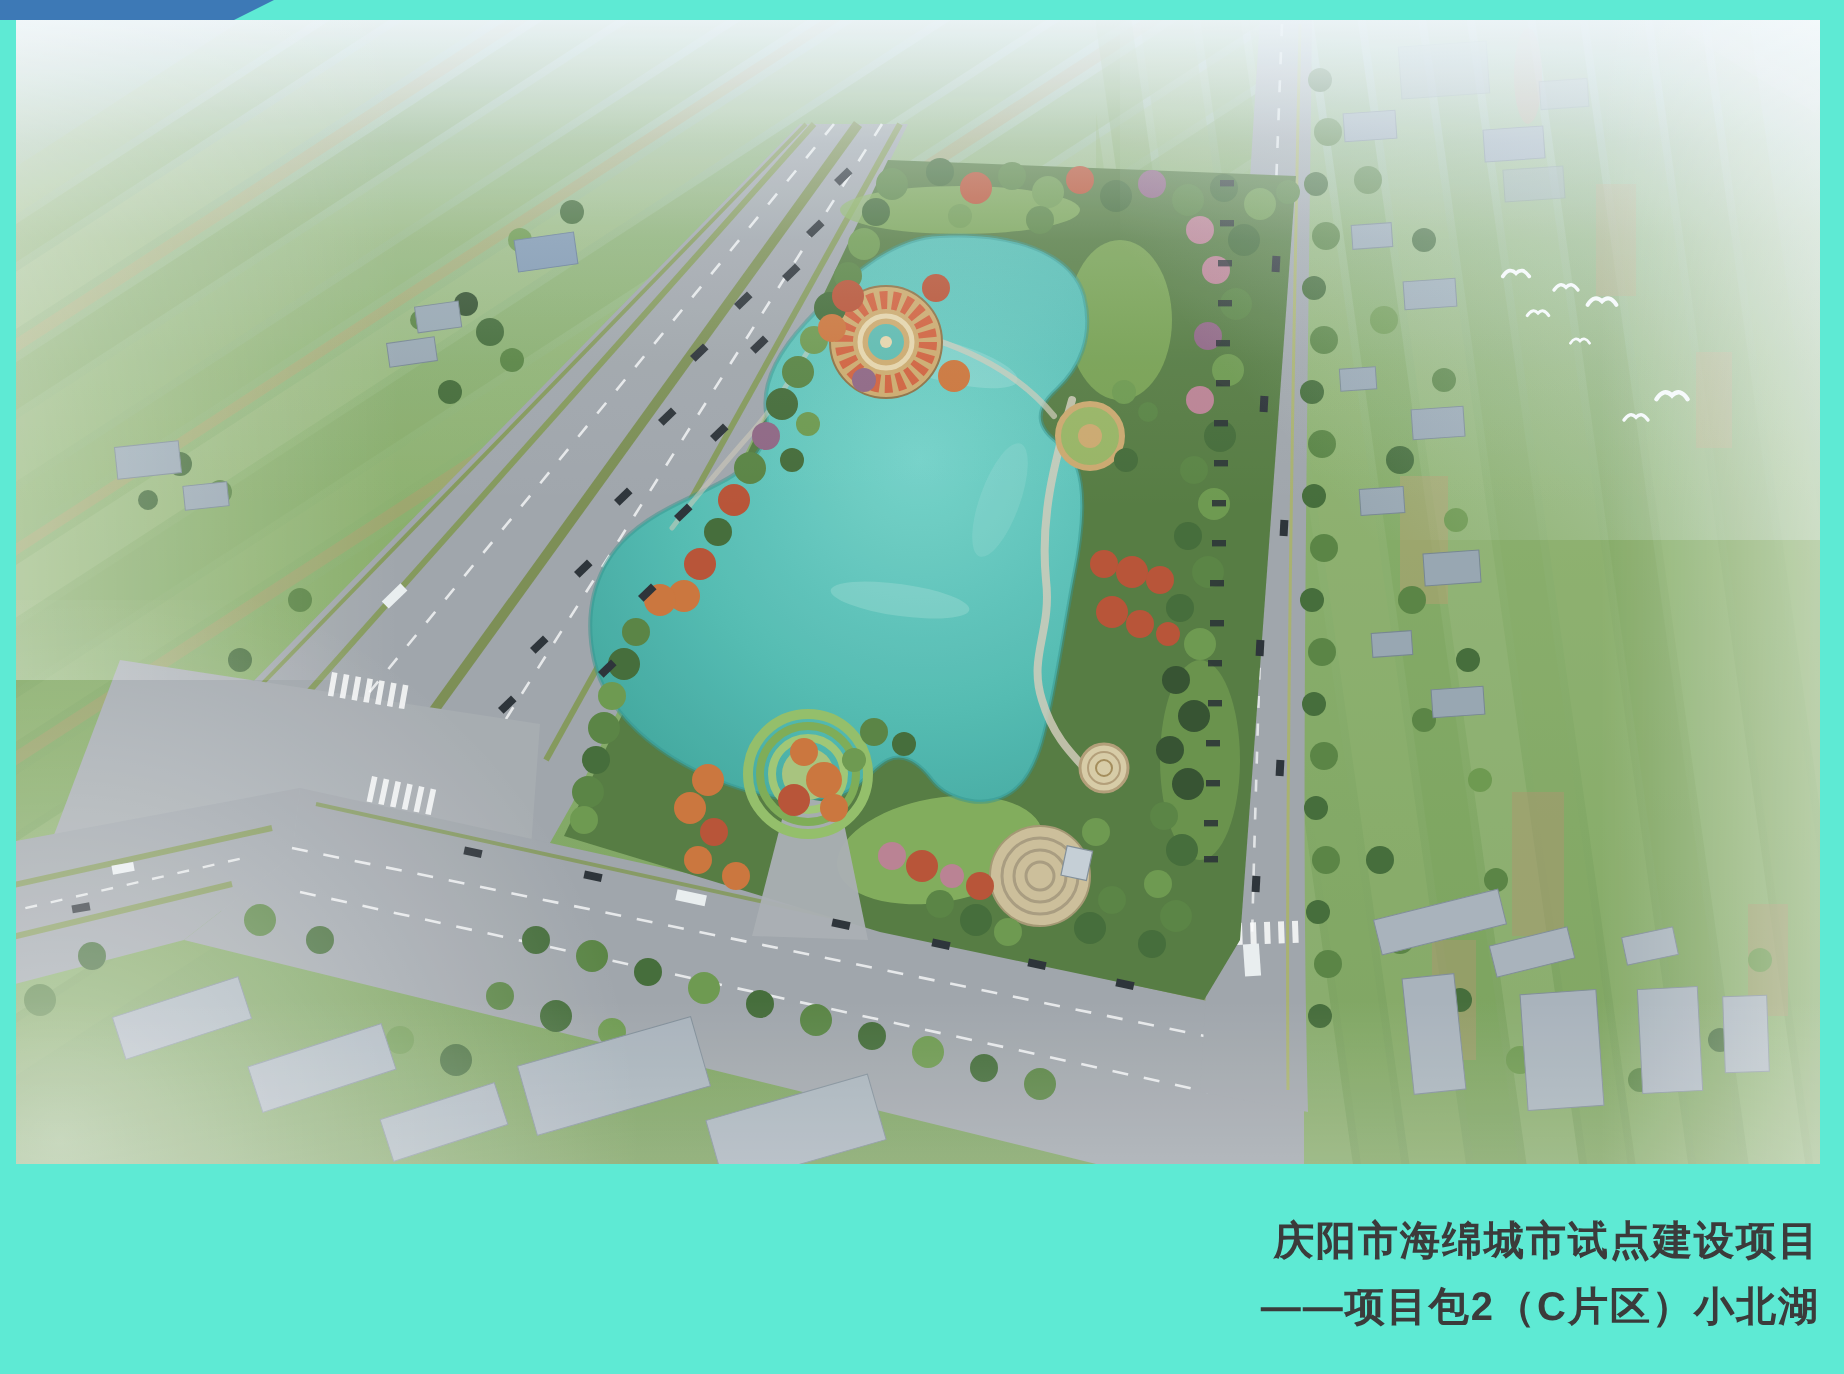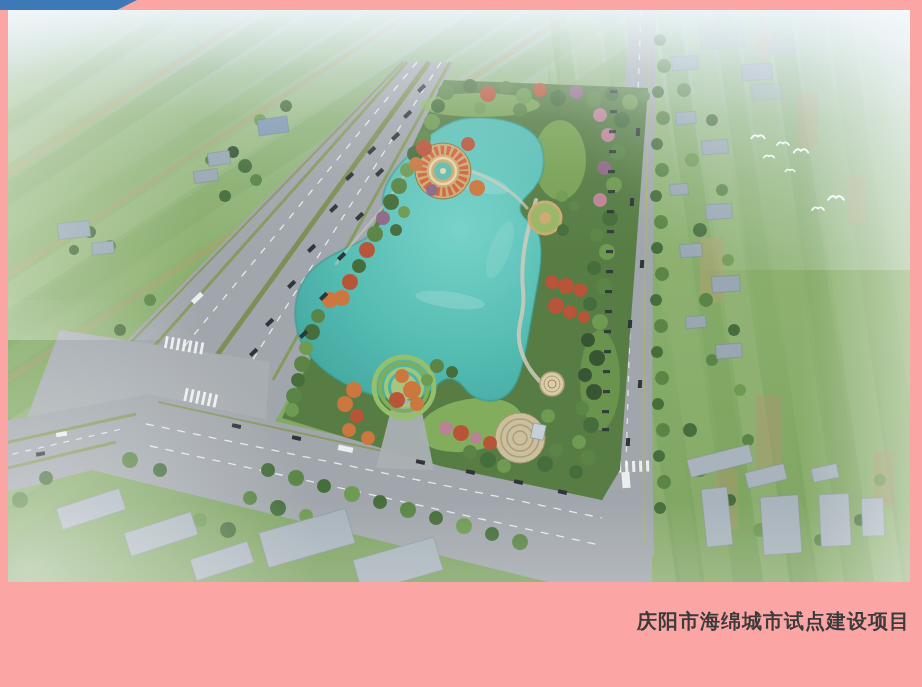--- a/index.html
+++ b/index.html
@@ -1,16 +1,16 @@
 <!DOCTYPE html>
 <html><head>
 <meta charset="utf-8">
 <style>
   html,body{margin:0;padding:0;background:#ffffff;}
-  .slide{position:relative;width:922px;height:687px;background:#fca5a5;overflow:hidden;
+  .slide{position:relative;width:922px;height:687px;background:#5eead4;overflow:hidden;
          font-family:"Liberation Sans","DejaVu Sans",sans-serif;}
   .corner-svg{position:absolute;left:0;top:0;display:block;}
   .render-wrap{position:absolute;left:8px;top:10px;width:902px;height:572px;margin:0;}
   .render-wrap svg{display:block;}
   .caption{position:absolute;right:12px;top:605px;text-align:right;color:#3b3b3b;
            font-size:20px;line-height:33px;font-weight:bold;letter-spacing:1px;}
   .tg1{fill:#3c6530}.tg2{fill:#527e3b}.tg3{fill:#679447}.tg4{fill:#2c4a27}
   .tr{fill:#b54b2d}.to{fill:#c96f33}.tp{fill:#8a5f7e}.tpk{fill:#b77c8e}
   .car{fill:#23292f}.cw{fill:#e9edef}
   .zeb{fill:#ffffff;opacity:.82}
@@ -525,15 +525,16 @@
       <use href="#birdShape" class="bird" transform="translate(801,150) scale(1.2)"></use>
       <use href="#birdShape" class="bird" transform="translate(790,170) scale(0.8)"></use>
       <use href="#birdShape" class="bird" transform="translate(836,197) scale(1.3)"></use>
       <use href="#birdShape" class="bird" transform="translate(818,208)"></use>
     </g>
   </svg>
   </figure>
 
   <div class="caption">
     <div>庆阳市海绵城市试点建设项目</div>
+    <div>——项目包2（C片区）小北湖</div>
   </div>
 
 </div>
 
 </body></html>

